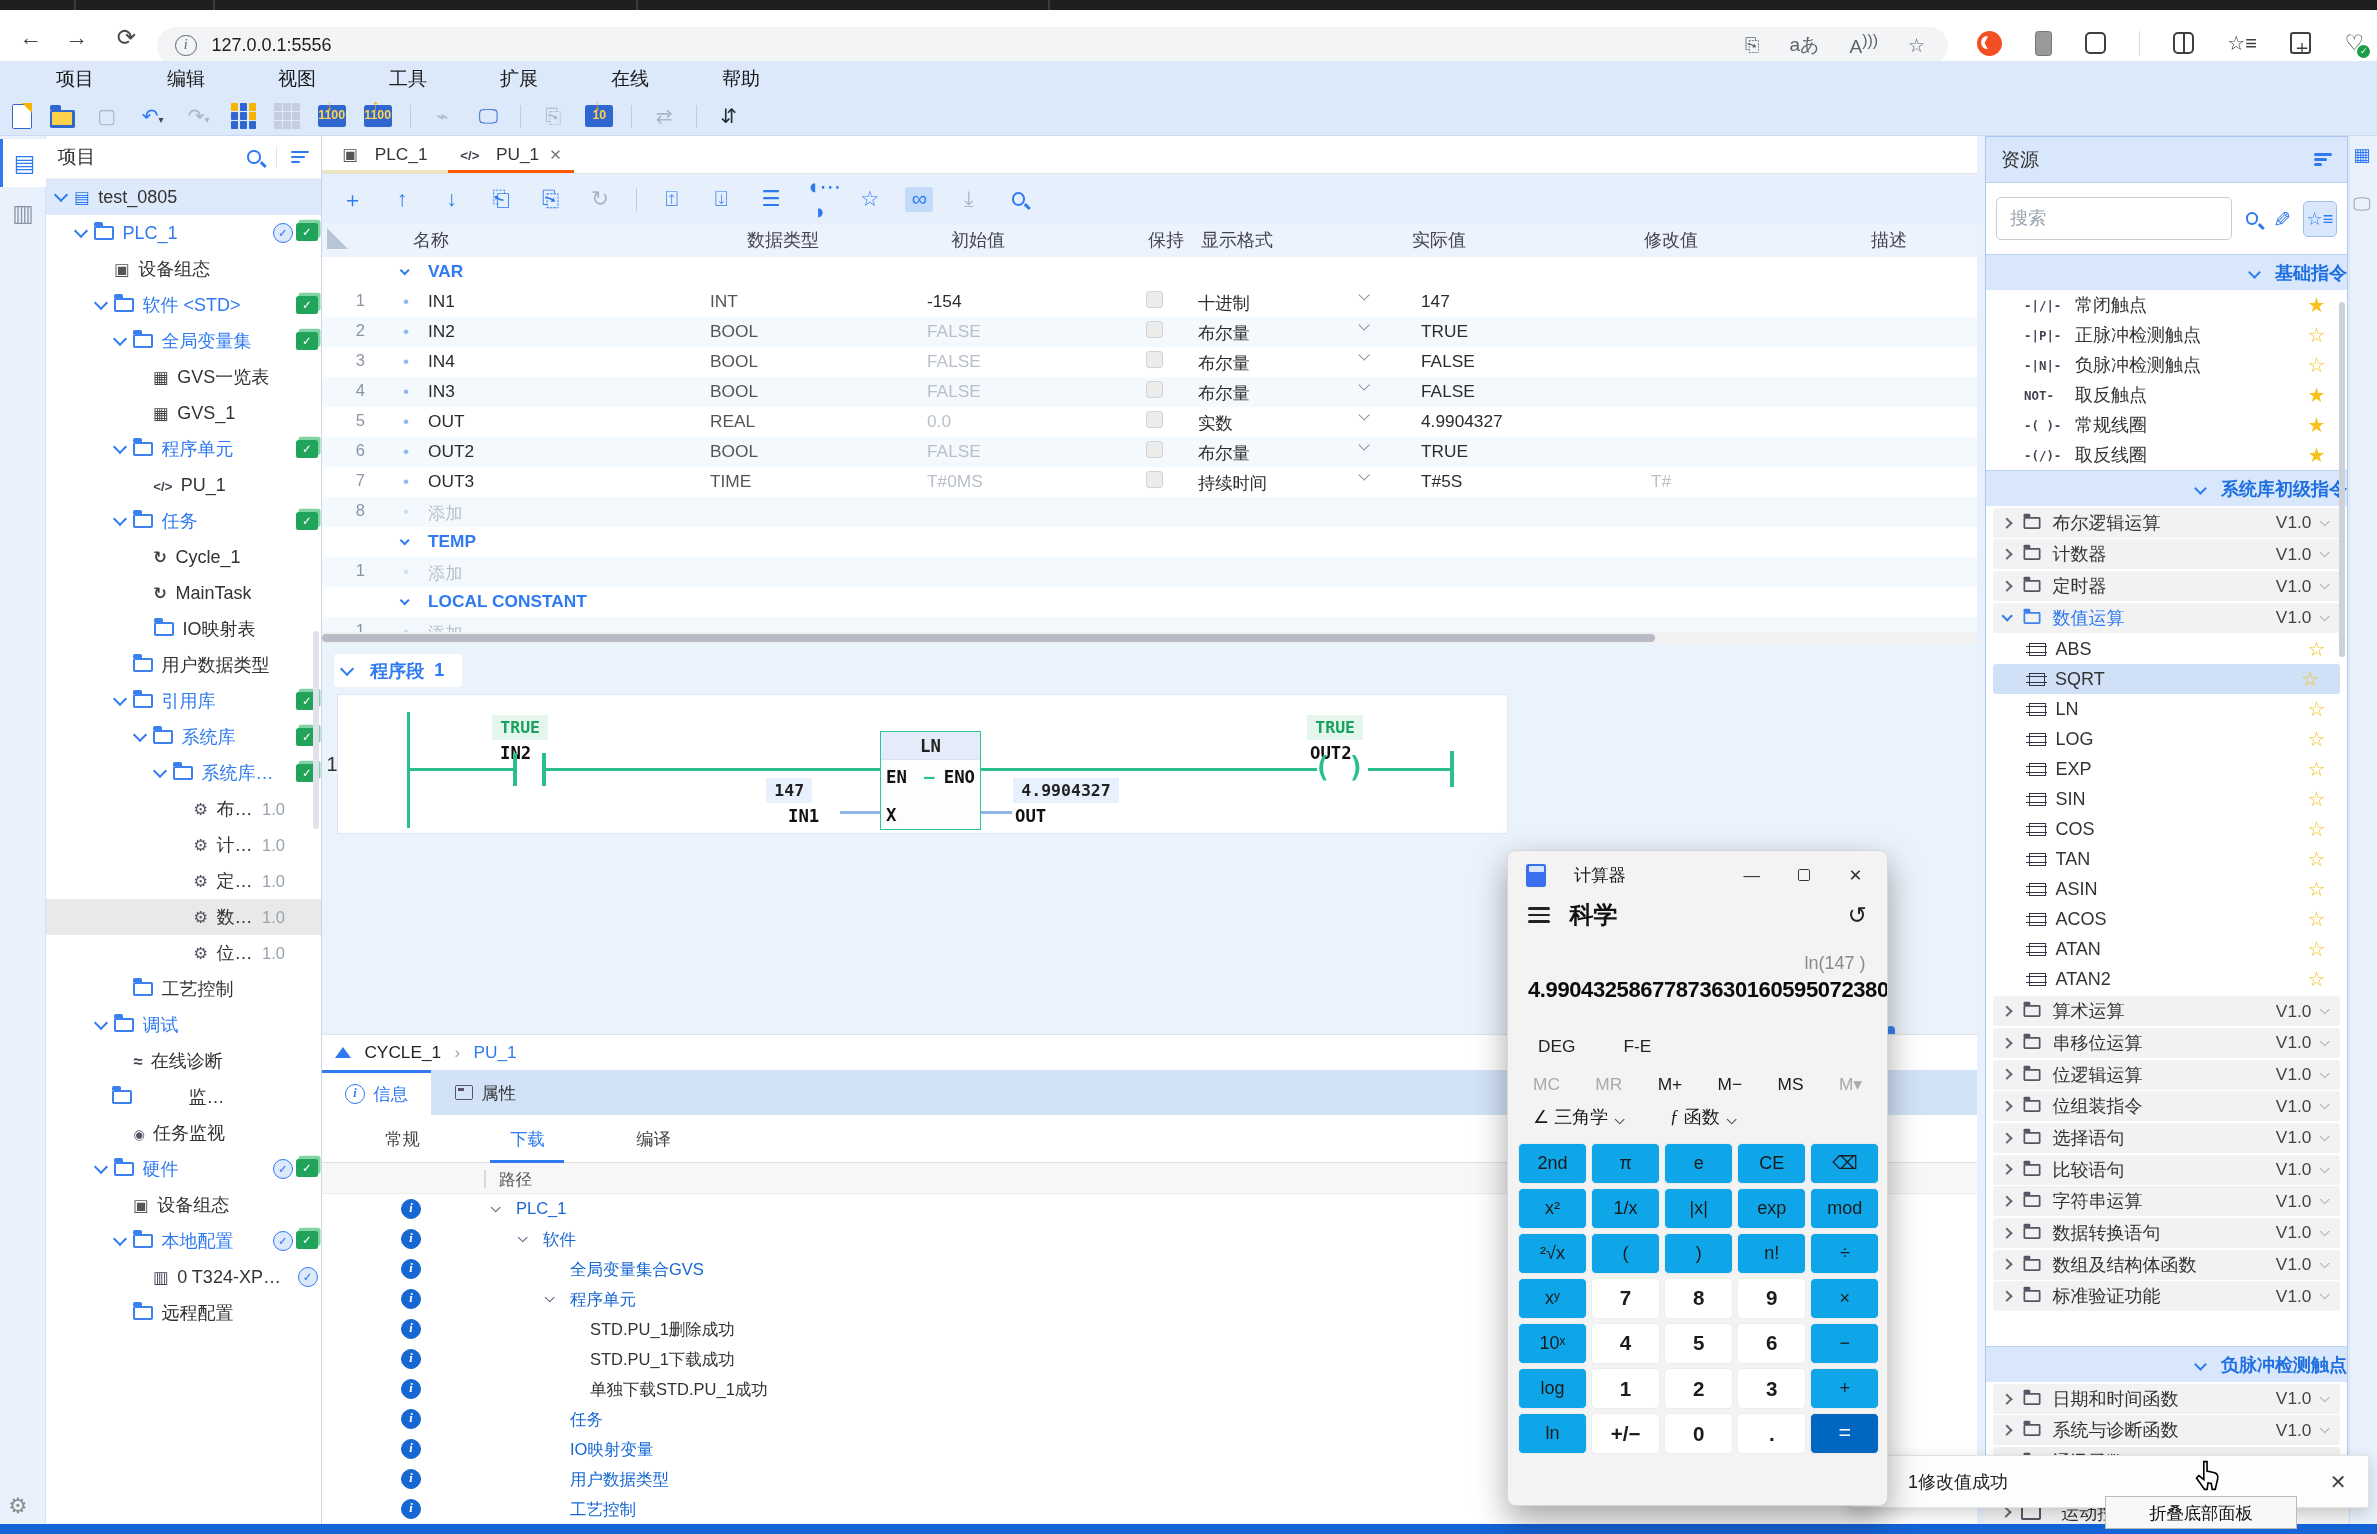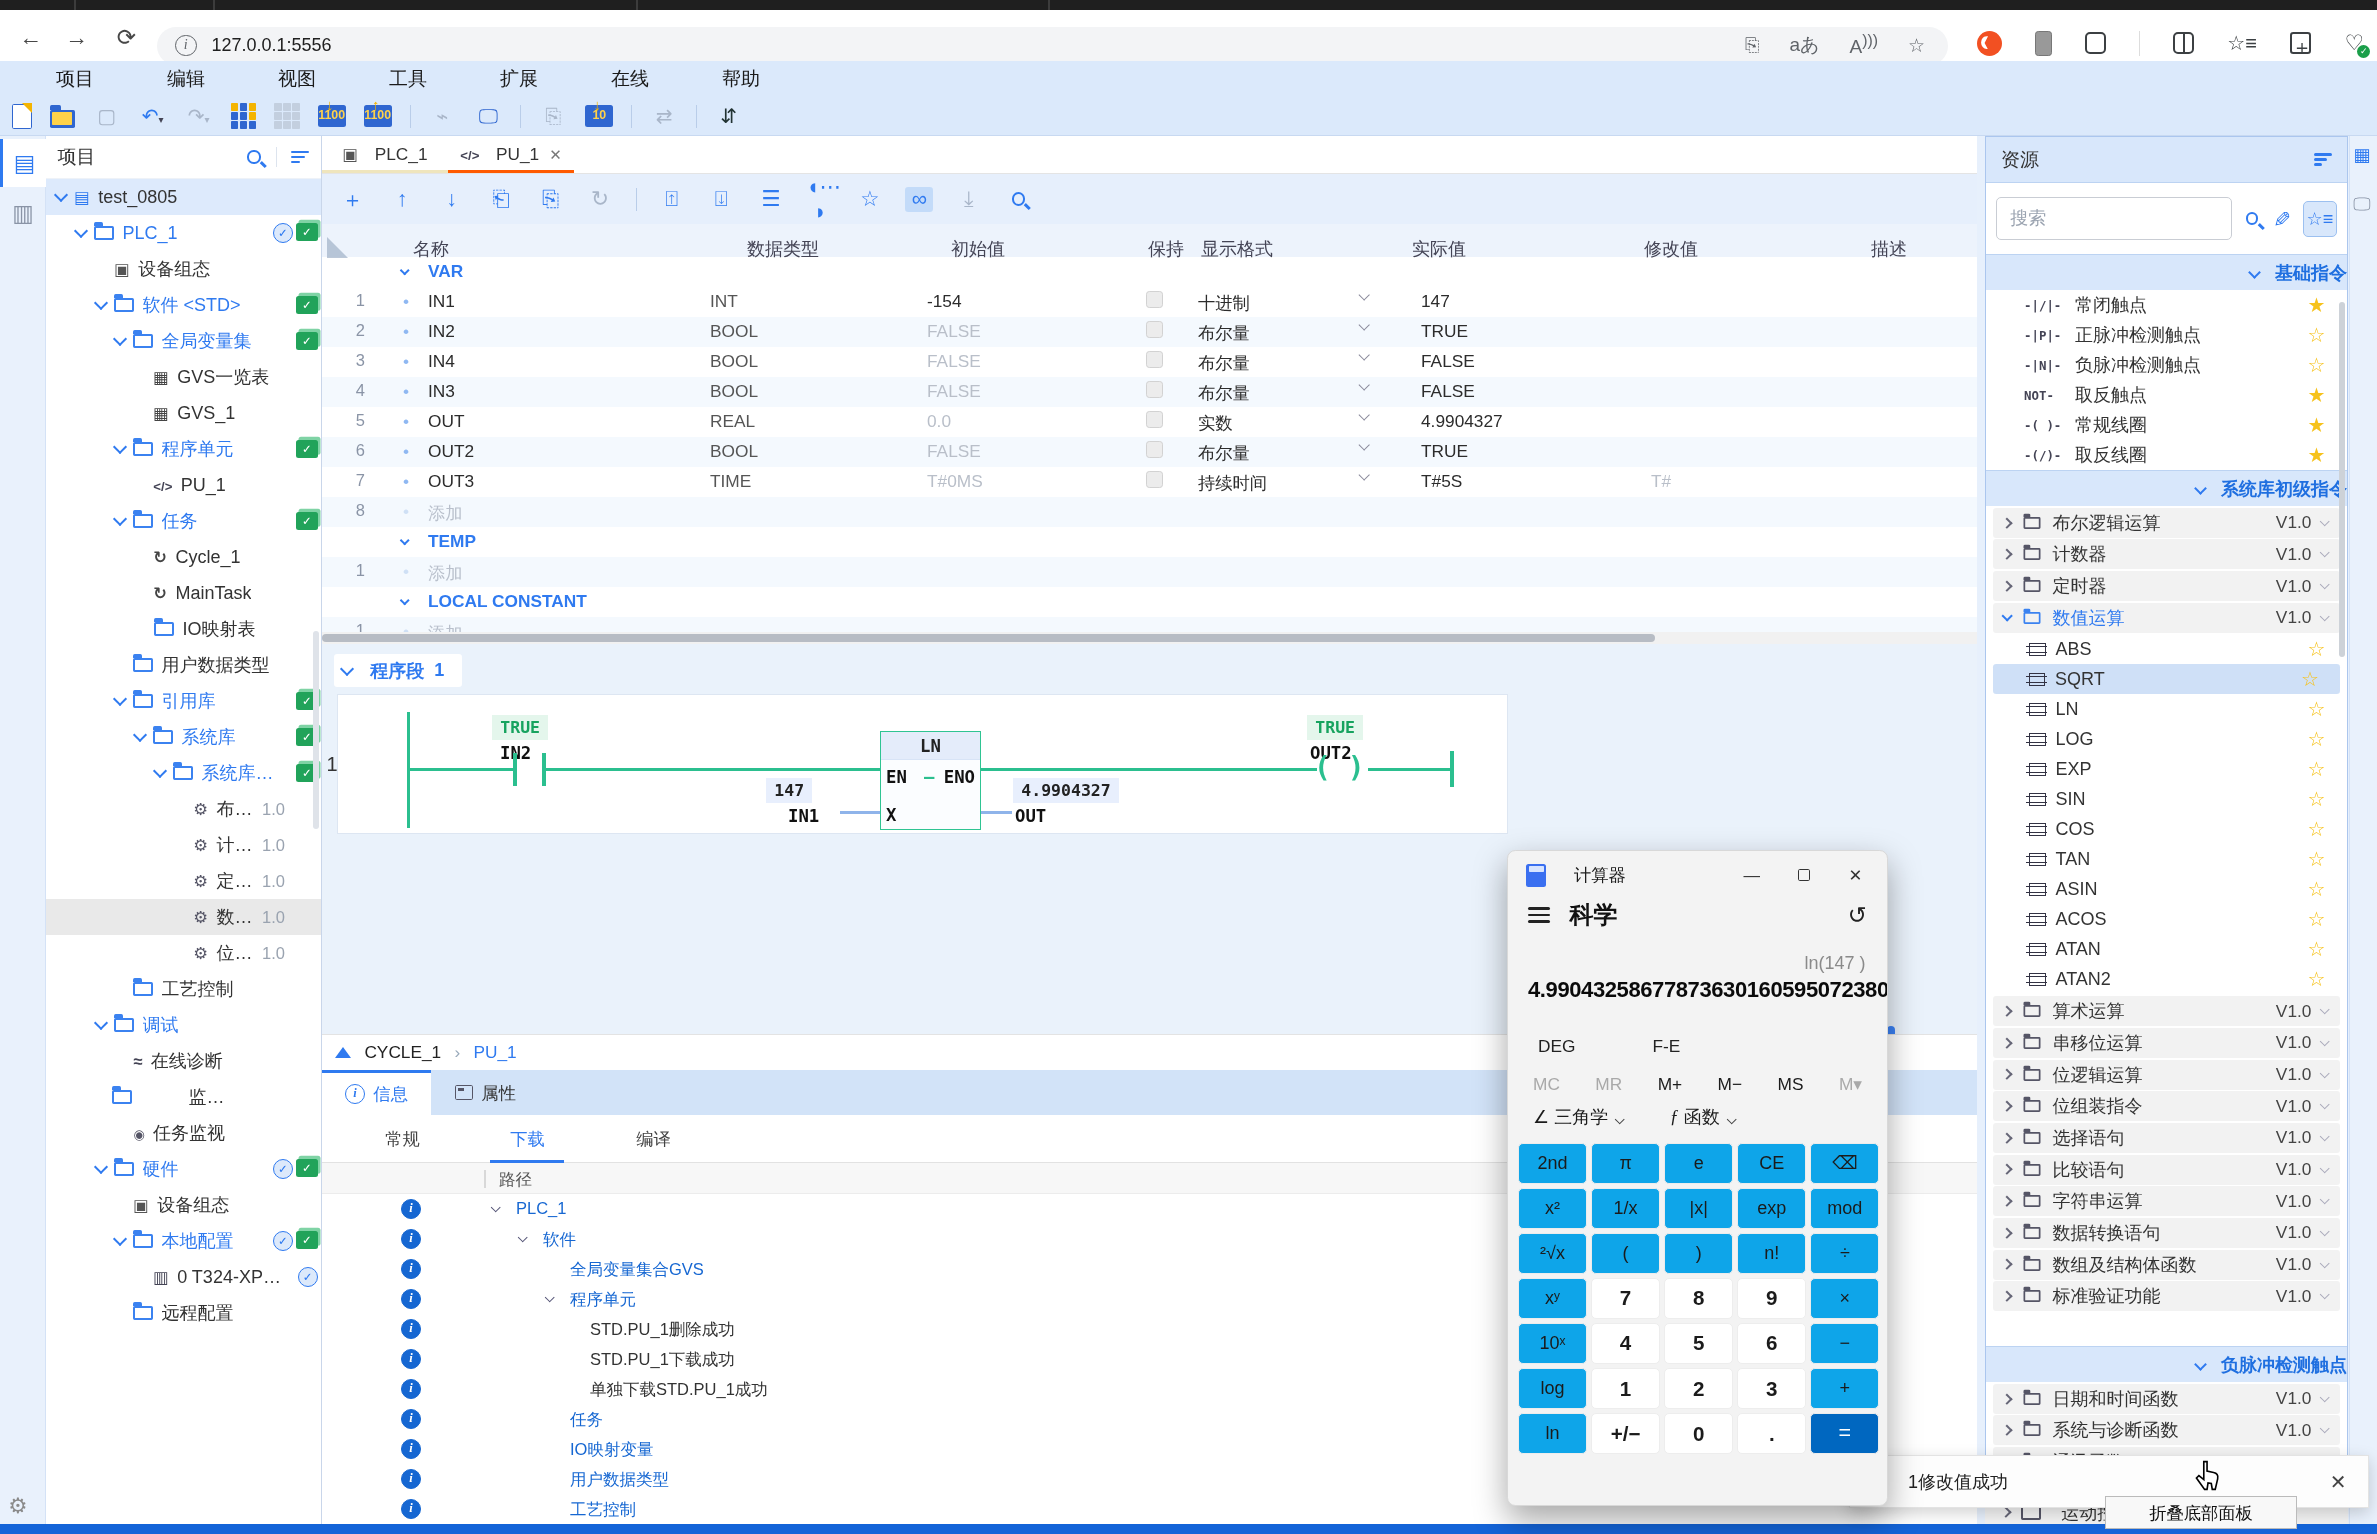--- a/index.html
+++ b/index.html
@@ -91,21 +91,21 @@
   .etab[data-state="mod"] .u { background:#efe5bd; }
   .etab[data-state="active"] .u { background:#ff5a00; }
   .etab .cx { color:#777; font-size:15px; margin-left:1.7px; }
   .etoolbar { position:absolute; left:0; top:38px; width:100%; height:50px; background:#e6effc; display:flex; align-items:center; gap:21.5px; padding-left:16.5px; font-size:21.5px; color:#2f7af0; }
   .eic { width:28px; text-align:center; }
   .eic.dis { color:#a9b6c9; }
   .eic.hl { background:#c3dbf9; border-radius:3.3px; }
 
   .vargrid { position:absolute; left:0; top:88px; width:100%; height:419px; background:#fff; }
   .ghead { position:absolute; left:0; top:0; width:100%; height:33px; background:#edf3fc; font-size:18px; color:#445; }
-  .ghead span { position:absolute; top:13px; }
+  .ghead span { position:absolute; top:4px; }
   .corner { position:absolute; left:5px; top:8.3px; width:0; height:0; border-left:21.5px solid #9fb0c8; border-top:21.5px solid transparent; opacity:.7; }
   .grow { position:relative; height:30px; font-size:17.3px; color:#2c2c2c; }
   .grow[data-s="1"] { background:#f4f9fe; }
   .grow span { position:absolute; top:4.1px; white-space:nowrap; }
   .g-num { left:0; width:43px; text-align:right; color:#8a94a6; font-size:16.5px; }
   .g-dot { left:81px; color:#8fb8f2; }
   .g-name { left:106px; }
   .g-type { left:388px; color:#555; }
   .g-init { left:605px; }
   .grow[data-ph="1"] .g-init { color:#b9bfc9; }
@@ -213,21 +213,21 @@
   .c-appic { width:20px; height:23px; background:#3a6ff0; border-radius:2.5px; position:relative; }
   .c-appic::after { content:""; position:absolute; left:2.5px; top:2.5px; right:2.5px; height:5.8px; background:#d7e4ff; border-radius:0.8px; }
   .c-winbtns { margin-left:auto; display:flex; gap:38px; padding-right:16.5px; color:#333; font-size:16.5px; align-items:center; }
   .c-max { width:12.4px; height:12.4px; border:1.7px solid #333; border-radius:1.7px; }
   .c-mode { display:flex; align-items:center; padding:0 20px; gap:20px; font-size:24px; font-weight:bold; color:#111; }
   .burger { display:inline-flex; flex-direction:column; gap:4.1px; }
   .burger b { width:21.5px; height:2.5px; background:#222; border-radius:1.7px; }
   .c-hist { margin-left:auto; font-size:23px; font-weight:normal; color:#222; }
   .c-expr { text-align:right; padding:21.5px 21.5px 0; font-size:18px; color:#8a8a8a; height:41px; }
   .c-result { text-align:right; padding:5px 20px 0; font-size:22px; font-weight:bold; color:#0b0b0b; letter-spacing:-0.4px; white-space:nowrap; }
-  .c-degrow { display:flex; gap:77px; padding:33px 0 0 30px; font-size:17.3px; color:#222; height:63px; }
+  .c-degrow { display:flex; gap:48px; padding:33px 0 0 30px; font-size:17.3px; color:#222; height:63px; }
   .c-mem { display:flex; justify-content:space-between; padding:0 25px; font-size:17.3px; color:#1b1b1b; height:36px; align-items:center; }
   .c-drop { display:flex; gap:46px; padding:3.3px 0 8.3px 25px; font-size:18px; color:#1b1b1b; align-items:center; }
   .c-drop .dchev { width:7.4px; height:7.4px; border-right:1.7px solid #444; border-bottom:1.7px solid #444; transform:rotate(45deg); margin-left:8.3px; margin-top:-3.3px; display:inline-block; }
   .kgrid { display:grid; grid-template-columns:repeat(5,69px); grid-auto-rows:41px; gap:4.1px; padding:5px 10px; }
   .key { background:#0ea5e9; border:0.8px solid #ececec; border-radius:5px; font-size:18px; display:flex; align-items:center; justify-content:center; color:#1b1b1b; }
   .key[data-k="num"] { background:#ffffff; font-size:20.6px; font-weight:bold; border-color:#ededed; }
   .key[data-k="eq"] { background:#0067c0; color:#fff; font-size:21.5px; }
 
   
   .toast { position:absolute; left:1849px; top:1455px; width:520px; height:53px; background:#fdfdfd; border:0.8px solid #e3e3e3; box-shadow:0 5px 15px rgba(0,0,0,.18); z-index:40; display:flex; align-items:center; font-size:18px; color:#222; }

